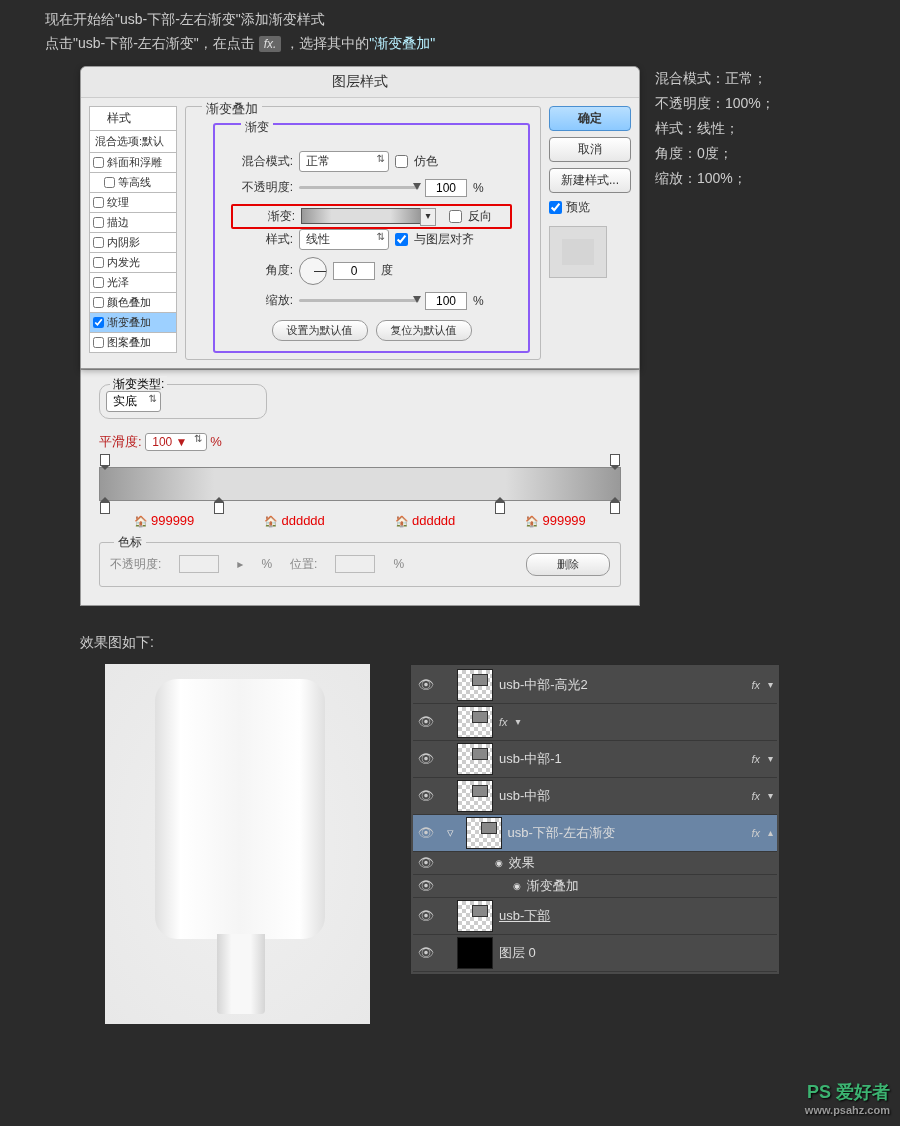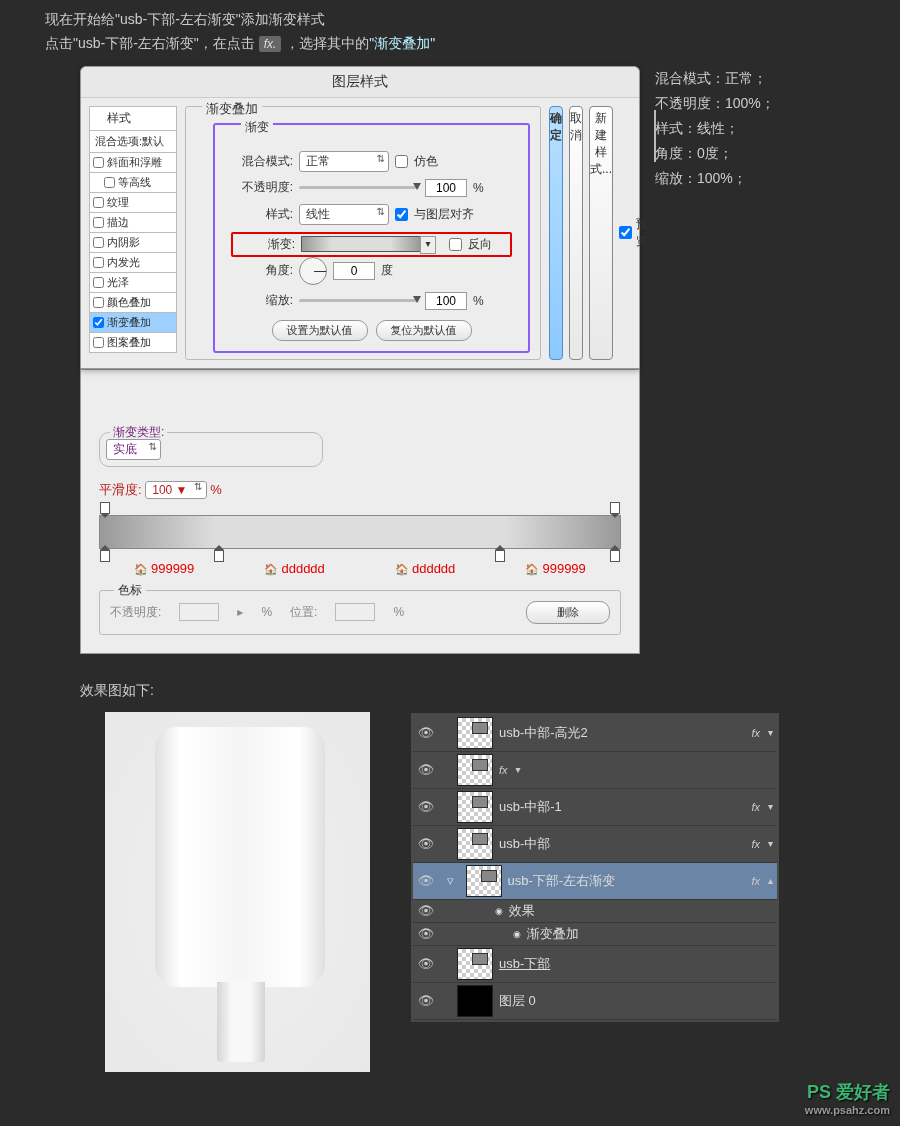--- a/index.html
+++ b/index.html
@@ -28,30 +28,30 @@
 .slider { flex: 1; height: 3px; background: #bbb; border-radius: 2px; position: relative; max-width: 120px; }
 .slider::after { content: ""; position: absolute; right: -2px; top: -3px; width: 0; height: 0; border-left: 4px solid transparent; border-right: 4px solid transparent; border-top: 7px solid #555; }
 .num-input { width: 42px; border: 1px solid #999; padding: 1px 3px; font-size: 12px; background: #fff; text-align: center; }
 .gradient-bar { width: 120px; height: 16px; background: linear-gradient(to right, #999 0%, #ddd 25%, #ddd 75%, #999 100%); border: 1px solid #555; position: relative; }
 .gradient-bar::after { content: "▾"; position: absolute; right: -16px; top: -1px; background: #eee; border: 1px solid #999; width: 14px; height: 16px; text-align: center; line-height: 14px; font-size: 10px; }
 .red-box { border: 2px solid #e50000; padding: 2px 4px; margin: 0 -4px; border-radius: 2px; }
 .angle-dial { width: 28px; height: 28px; border: 1px solid #888; border-radius: 50%; position: relative; background: #f5f5f5; }
 .angle-dial::after { content: ""; position: absolute; width: 12px; height: 1px; background: #333; top: 13px; left: 14px; }
 .btn-small { background: linear-gradient(#fff,#e5e5e5); border: 1px solid #999; border-radius: 10px; padding: 2px 14px; font-size: 11px; cursor: pointer; color: #333; }
 .btn-row { display: flex; gap: 8px; justify-content: center; margin-top: 10px; }
-.right-btns { width: 82px; display: flex; gap: 6px; }
+.right-btns { width: 82px; display: flex; flex-direction: column; gap: 6px; }
 .btn { background: linear-gradient(#fff,#e8e8e8); border: 1px solid #888; border-radius: 4px; padding: 3px 0; font-size: 12px; text-align: center; cursor: pointer; color: #333; }
 .btn.primary { background: linear-gradient(#b8dfff,#8cc9ff); border-color: #4a8fd0; font-weight: bold; }
 .preview-check { display: flex; align-items: center; gap: 4px; font-size: 12px; color: #333; }
 .preview-swatch { width: 58px; height: 52px; background: #ddd; border: 1px solid #bbb; margin-top: 4px; position: relative; }
 .preview-swatch::after { content: ""; position: absolute; inset: 12px; background: #d5d5d5; }
 .side-info { line-height: 1.8; font-size: 14px; color: #ccc; }
 
 .grad-editor { background: #ededed; border: 1px solid #999; width: 560px; margin-left: 35px; padding: 14px 18px 18px; }
-.grad-row1 { display: flex; align-items: center; gap: 8px; font-size: 13px; color: #701a75; margin-bottom: 14px; border: 1px solid #bbb; border-radius: 10px; padding: 6px; width: 224px; position: relative; margin-top: 48px; }
+.grad-row1 { display: flex; align-items: center; gap: 8px; font-size: 13px; color: #000000; margin-bottom: 14px; border: 1px solid #bbb; border-radius: 10px; padding: 6px; width: 168px; position: relative; }
 .grad-row1 .lbl { position: absolute; top: -9px; left: 10px; background: #ededed; padding: 0 3px; font-size: 12px; }
 .grad-row2 { font-size: 13px; color: #b91c1c; }
 .grad-row2 .select { min-width: 65px; }
 .big-gradient { height: 34px; background: linear-gradient(to right, #999999 0%, #dddddd 22%, #dddddd 78%, #999999 100%); border: 1px solid #888; margin: 16px 0 6px; position: relative; }
 .stop-top { position: absolute; top: -14px; width: 10px; height: 12px; background: #fff; border: 1px solid #555; }
 .stop-top::after { content:""; position:absolute; bottom:-5px; left:-1px; border-left:5px solid transparent; border-right:5px solid transparent; border-top:5px solid #555; }
 .stop-bot { position: absolute; bottom: -14px; width: 10px; height: 12px; background: #fff; border: 1px solid #555; }
 .stop-bot::before { content:""; position:absolute; top:-6px; left:-1px; border-left:5px solid transparent; border-right:5px solid transparent; border-bottom:5px solid #555; }
 .color-labels { display: flex; justify-content: space-around; color: #e50000; font-size: 13px; margin-top: 12px; }
 .color-labels span::before { content: "🏠 "; font-size: 11px; color: #888; }
@@ -151,32 +151,32 @@
             <span class="select">正常</span>
             <input type="checkbox" style="">
             <span>仿色</span>
           </div>
           <div class="form-row">
             <span class="lbl">不透明度:</span>
             <div class="slider"></div>
             <input class="num-input" value="100" style="">
             <span>%</span>
           </div>
-          <div class="form-row">
-            <span class="lbl">样式:</span>
-            <span class="select">线性</span>
-            <input type="checkbox" checked="" style="">
-            <span>与图层对齐</span>
-          </div>
           <div class="form-row red-box">
             <span class="lbl">渐变:</span>
             <div class="gradient-bar"></div>
             <span style="width:16px"></span>
             <input type="checkbox" style="">
             <span>反向</span>
+          </div>
+          <div class="form-row">
+            <span class="lbl">样式:</span>
+            <span class="select">线性</span>
+            <input type="checkbox" checked="" style="">
+            <span>与图层对齐</span>
           </div>
           <div class="form-row">
             <span class="lbl">角度:</span>
             <div class="angle-dial"></div>
             <input class="num-input" value="0" style="">
             <span>度</span>
           </div>
           <div class="form-row">
             <span class="lbl">缩放:</span>
             <div class="slider"></div>

